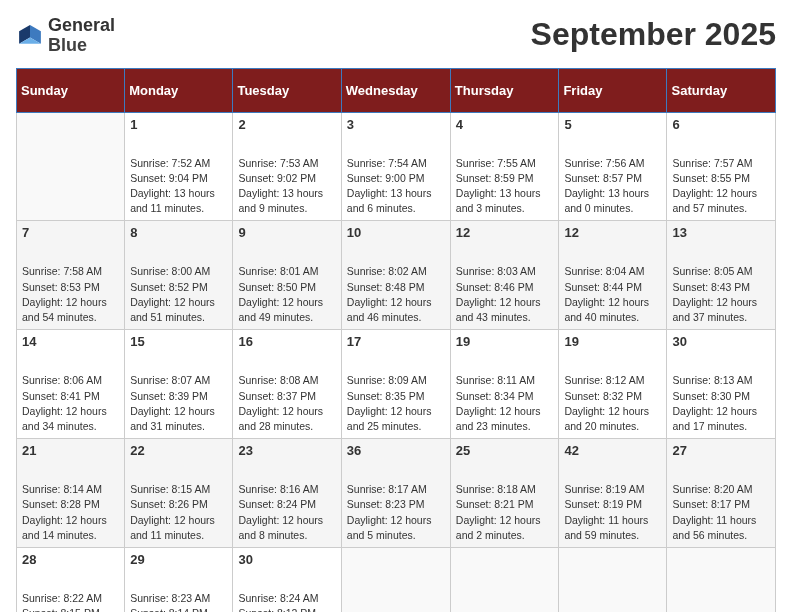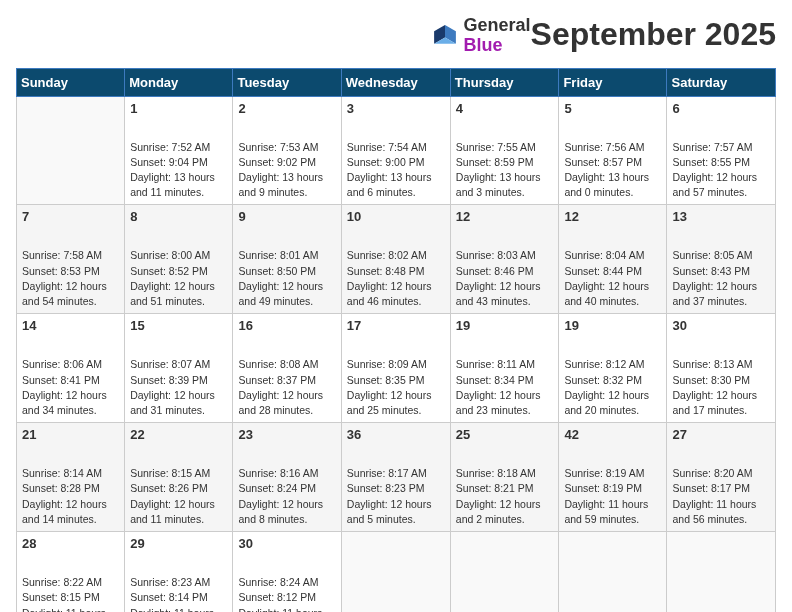--- a/index.html
+++ b/index.html
@@ -5,59 +5,59 @@
     * { box-sizing: border-box; margin: 0; padding: 0; }
     body {
       font-family: Arial, sans-serif;
       background: #fff;
       width: 792px;
       min-height: 612px;
       padding: 16px;
     }
     .header {
       display: flex;
-      justify-content: flex-end;
+      justify-content: space-between;
       align-items: flex-start;
       margin-bottom: 12px;
     }
     .logo {
       display: flex;
       align-items: center;
       gap: 4px;
     }
     .logo-text {
       font-size: 18px;
       font-weight: bold;
       line-height: 1.1;
     }
     .logo-general { color: #333; }
-    .logo-blue { color: #a21caf; }
+    .logo-blue { color: #404040; }
     .logo-icon {
       width: 28px;
       height: 28px;
     }
     .title-block { text-align: right; }
     .month-title {
       font-size: 32px;
       font-weight: bold;
       color: #333;
     }
     .location {
       font-size: 15px;
       color: #555;
     }
     table {
       width: 100%;
       border-collapse: collapse;
       font-size: 11px;
     }
     thead tr th {
-      background: #0c4a6e;
+      background: #7f1d1d;
       color: #fff;
-      padding: 6px 4px;
+      padding: 14px 4px;
       text-align: left;
       font-size: 13px;
       font-weight: bold;
       border: 1px solid #3d7abf;
     }
     tbody tr td {
       border: 1px solid #ccc;
       vertical-align: top;
       padding: 4px 5px;
       height: 90px;

